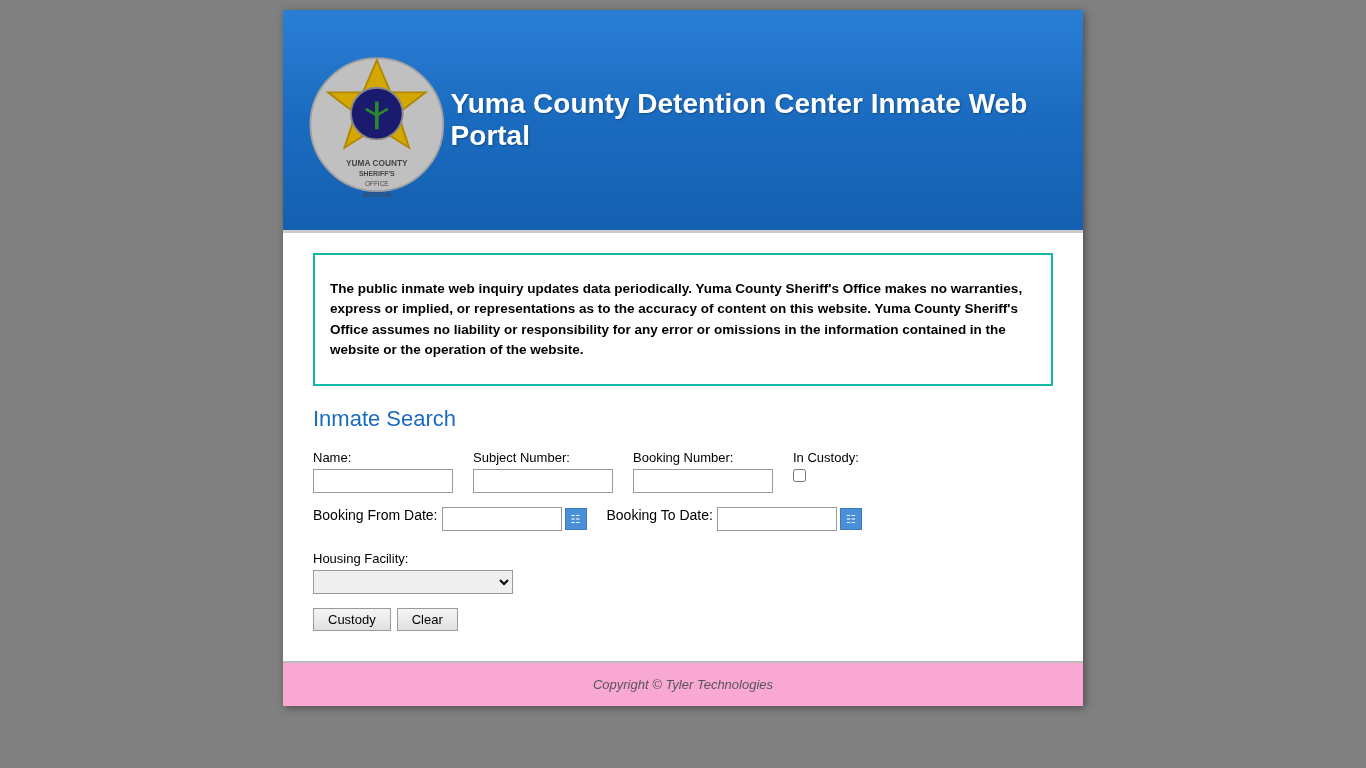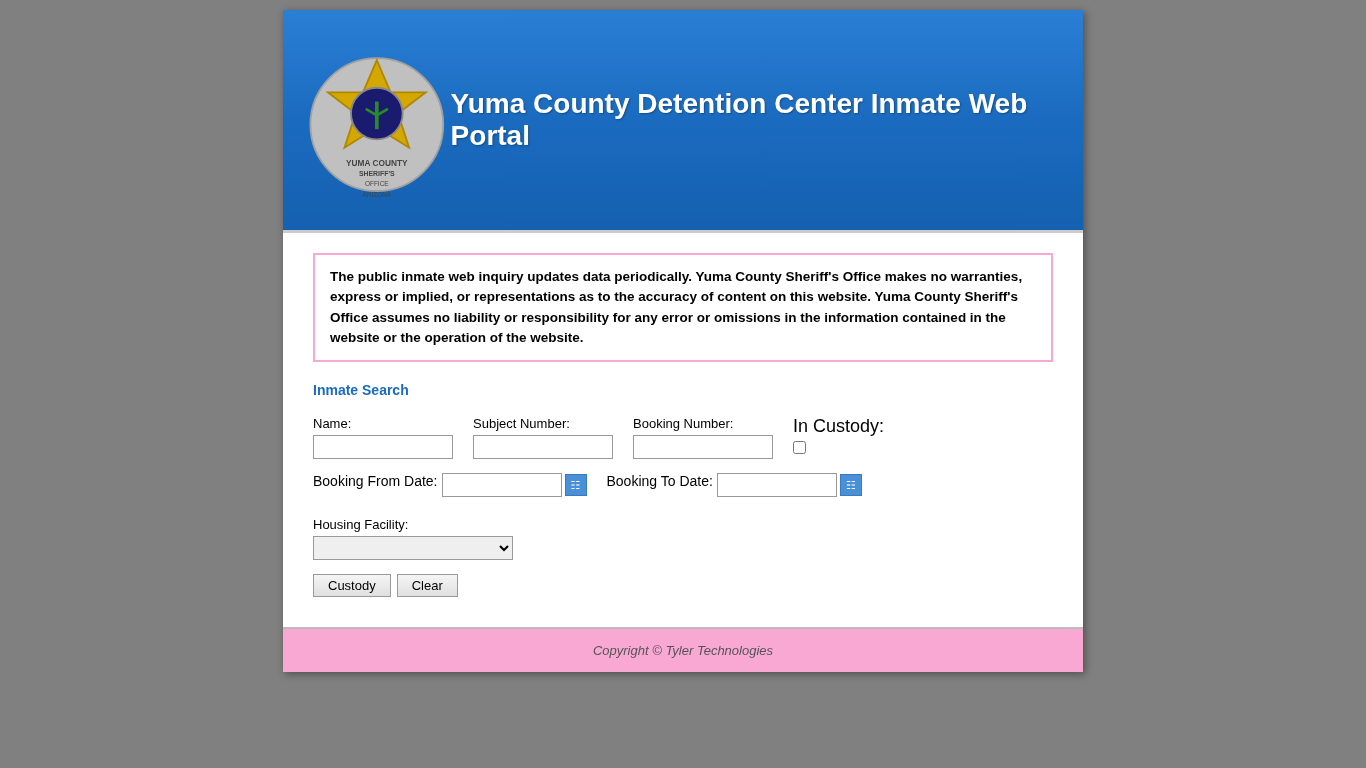--- a/index.html
+++ b/index.html
@@ -44,34 +44,34 @@
 
     
     .content {
       background: #fff;
       padding: 20px 30px 30px 30px;
       border-top: 3px solid #ccc;
     }
 
     
     .disclaimer {
-      border: 2px solid #f9a8d4;
-      padding: 12px 15px;
+      border: 2px solid #14b8a6;
+      padding: 24px 15px;
       margin-bottom: 20px;
       font-weight: bold;
       font-size: 13.5px;
       line-height: 1.5;
       color: #000;
     }
 
     
     .search-title {
       color: #1a6bc0;
-      font-size: 14px;
-      font-weight: bold;
+      font-size: 22px;
+      font-weight: normal;
       margin-bottom: 18px;
     }
 
     
     .form-row {
       display: flex;
       align-items: flex-start;
       gap: 20px;
       margin-bottom: 14px;
       flex-wrap: wrap;
@@ -100,21 +100,21 @@
     .booking-number-input { width: 140px; }
 
     .in-custody-group {
       display: flex;
       flex-direction: column;
       gap: 4px;
       align-items: flex-start;
     }
 
     .in-custody-group label {
-      font-size: 18px;
+      font-size: 13px;
       color: #000;
     }
 
     .date-group {
       display: flex;
       flex-direction: row;
       gap: 4px;
       justify-content: center;
     }
 

